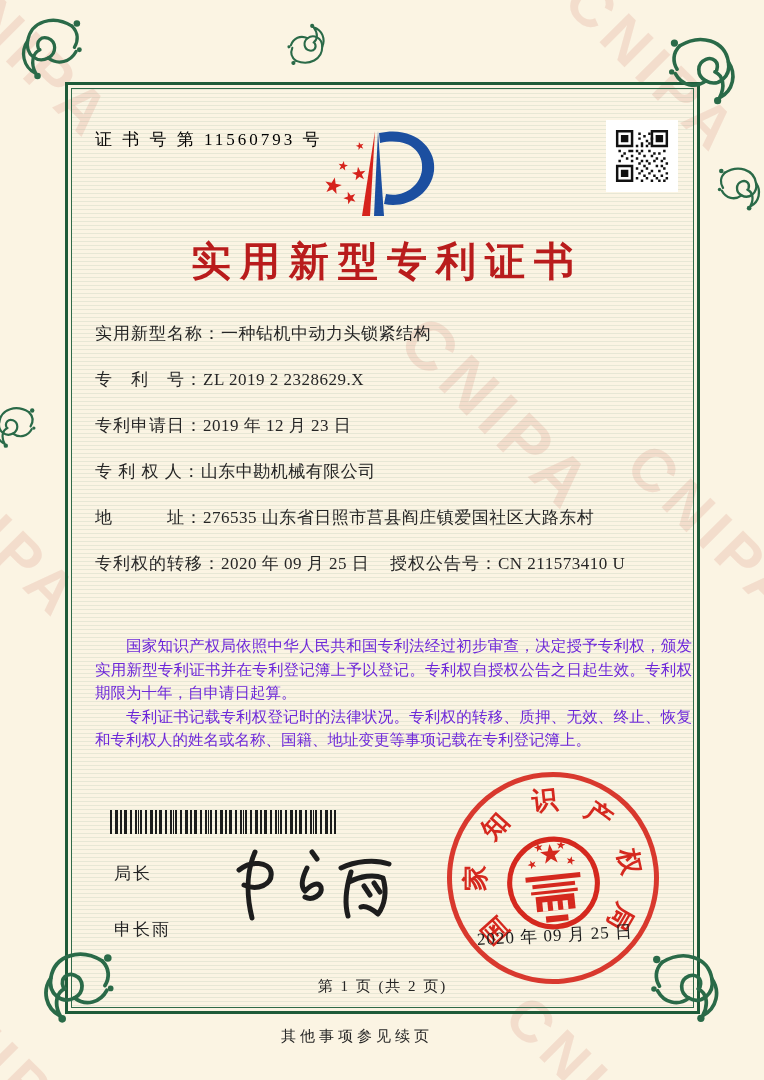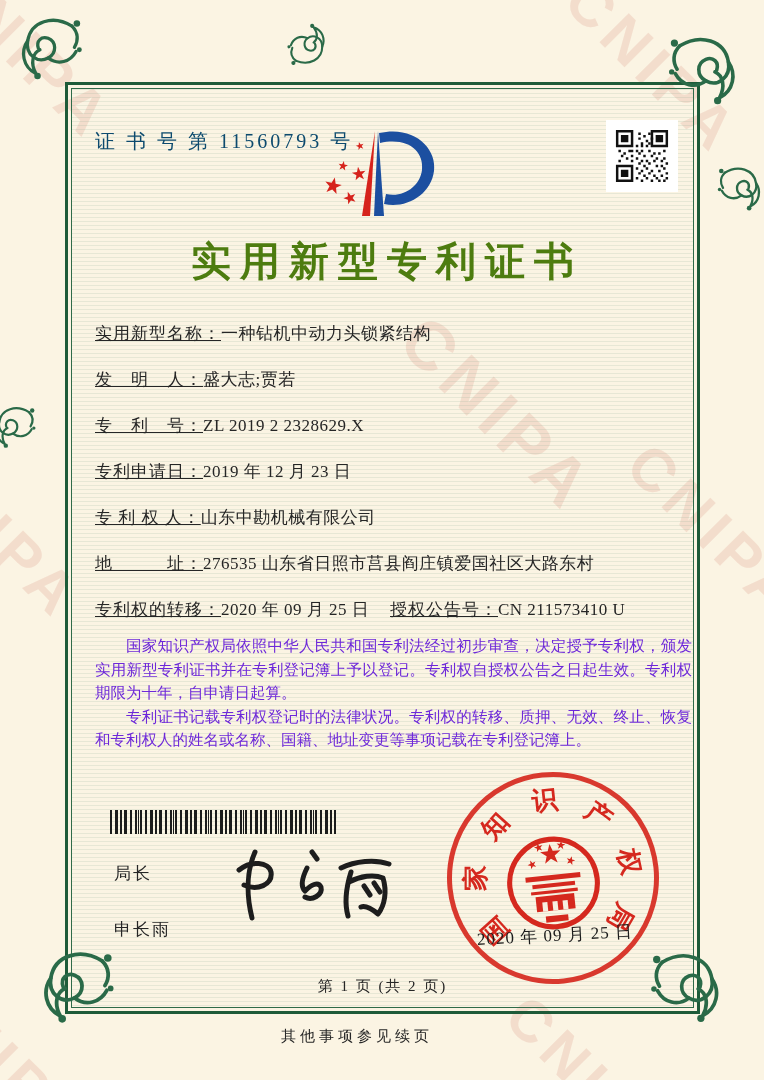--- a/index.html
+++ b/index.html
@@ -20,31 +20,31 @@
   .frame{
     position:absolute; left:65px; top:82px; width:635px; height:932px;
     border:3px solid #1e5b39; box-sizing:border-box;
   }
   .frame-inner{
     position:absolute; inset:3px; border:1px solid #2f6b49;
     background:repeating-linear-gradient(180deg, rgba(125,165,140,0.16) 0 1px, rgba(0,0,0,0) 1px 4px);
   }
   .flourish{ position:absolute; pointer-events:none; }
   
-  .cert-no{ position:absolute; left:95px; top:128px; font-size:20px; letter-spacing:3px; color:#0c4a6e; }
+  .cert-no{ position:absolute; left:95px; top:128px; font-size:17px; letter-spacing:3px; color:#000000; }
   .logo{ position:absolute; left:318px; top:118px; width:140px; height:108px; }
   .qr{ position:absolute; left:606px; top:120px; width:72px; height:72px; background:#ffffff; }
   .title{
     position:absolute; left:65px; width:635px; top:234px; text-align:center;
-    font-size:40px; font-weight:bold; letter-spacing:9px; text-indent:9px; color:#4d7c0f;
+    font-size:40px; font-weight:bold; letter-spacing:9px; text-indent:9px; color:#b91c1c;
   }
   
   .fields{ position:absolute; left:95px; top:322px; width:540px; }
   .field-row{ position:relative; height:19px; margin-bottom:27px; font-size:17px; white-space:nowrap; }
-  .field-label{ letter-spacing:1px;text-decoration:underline; }
+  .field-label{ letter-spacing:1px; }
   .field-value{ letter-spacing:0.5px; }
   .second-pair{ position:absolute; left:295px; top:0; }
   
   .body-text{ position:absolute; left:95px; width:597px; top:634px; font-size:15.5px; line-height:23.5px; text-align:justify; color:#6d28d9; }
   .body-text p{ margin:0; text-indent:2em; }
   
   .barcode{
     position:absolute; left:110px; top:810px; width:226px; height:24px;
     background-image:
       repeating-linear-gradient(90deg,#1c1c1c 0 2px,rgba(0,0,0,0) 2px 5px),
@@ -142,23 +142,20 @@
     <rect width="29" height="29" fill="#ffffff"></rect>
     <path fill="#111111" fill-rule="evenodd" d="M4,4h7v7h-7zM5,5h5v5h-5zM6,6h3v3h-3zM18,4h7v7h-7zM19,5h5v5h-5zM20,6h3v3h-3zM4,18h7v7h-7zM5,19h5v5h-5zM6,20h3v3h-3z"></path>
     <path fill="#111111" d="M13,5h1v1h-1zM15,6h1v1h-1zM17,5h1v1h-1zM13,7h1v1h-1zM16,8h1v1h-1zM18,7h1v1h-1zM14,9h1v1h-1zM17,9h1v1h-1zM12,10h1v1h-1zM14,10h1v1h-1zM16,10h1v1h-1zM10,12h1v1h-1zM10,14h1v1h-1zM10,16h1v1h-1zM12,12h1v1h-1zM14,12h1v1h-1zM17,12h1v1h-1zM19,13h1v1h-1zM21,13h1v1h-1zM23,12h1v1h-1zM13,13h1v1h-1zM15,14h1v1h-1zM18,14h1v1h-1zM20,15h1v1h-1zM22,16h1v1h-1zM12,15h1v1h-1zM14,16h1v1h-1zM16,16h1v1h-1zM19,16h1v1h-1zM23,15h1v1h-1zM13,17h1v1h-1zM15,18h1v1h-1zM17,17h1v1h-1zM20,18h1v1h-1zM22,18h1v1h-1zM24,17h1v1h-1zM12,19h1v1h-1zM14,20h1v1h-1zM16,19h1v1h-1zM18,20h1v1h-1zM21,20h1v1h-1zM23,19h1v1h-1zM13,21h1v1h-1zM15,22h1v1h-1zM17,21h1v1h-1zM19,22h1v1h-1zM22,22h1v1h-1zM24,21h1v1h-1zM12,23h1v1h-1zM14,24h1v1h-1zM16,23h1v1h-1zM18,24h1v1h-1zM20,23h1v1h-1zM23,24h1v1h-1zM21,24h1v1h-1zM24,23h1v1h-1zM5,12h1v1h-1zM6,14h1v1h-1zM5,16h1v1h-1zM7,13h1v1h-1zM8,15h1v1h-1zM9,12h1v1h-1z"></path>
   </svg>
 
   <div class="title">实用新型专利证书</div>
 
   <div class="fields">
     <div class="field-row">
       <span class="field-label">实用新型名称：</span><span class="field-value">一种钻机中动力头锁紧结构</span>
-    </div>
-    <div class="field-row">
-      <span class="field-label">发　明　人：</span><span class="field-value">盛大志;贾若</span>
     </div>
     <div class="field-row">
       <span class="field-label">专　利　号：</span><span class="field-value">ZL 2019 2 2328629.X</span>
     </div>
     <div class="field-row">
       <span class="field-label">专利申请日：</span><span class="field-value">2019 年 12 月 23 日</span>
     </div>
     <div class="field-row">
       <span class="field-label">专 利 权 人：</span><span class="field-value">山东中勘机械有限公司</span>
     </div>

